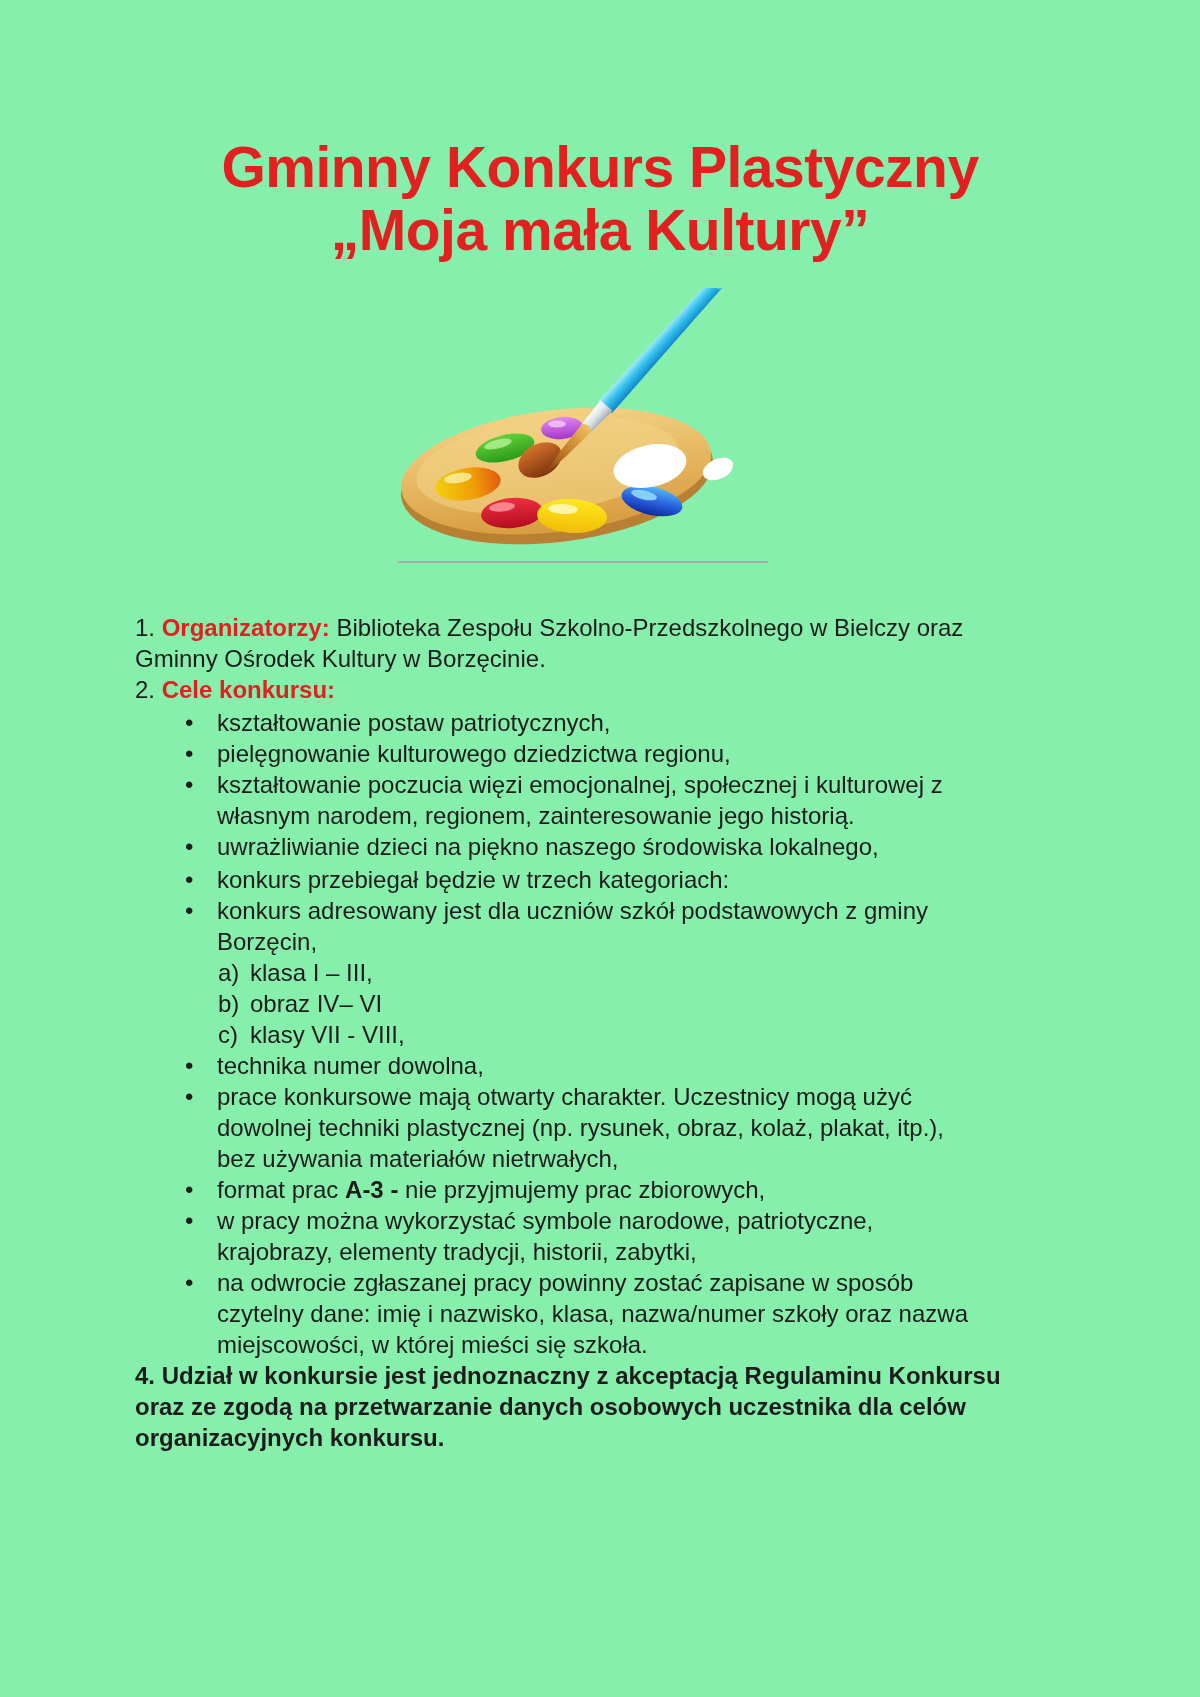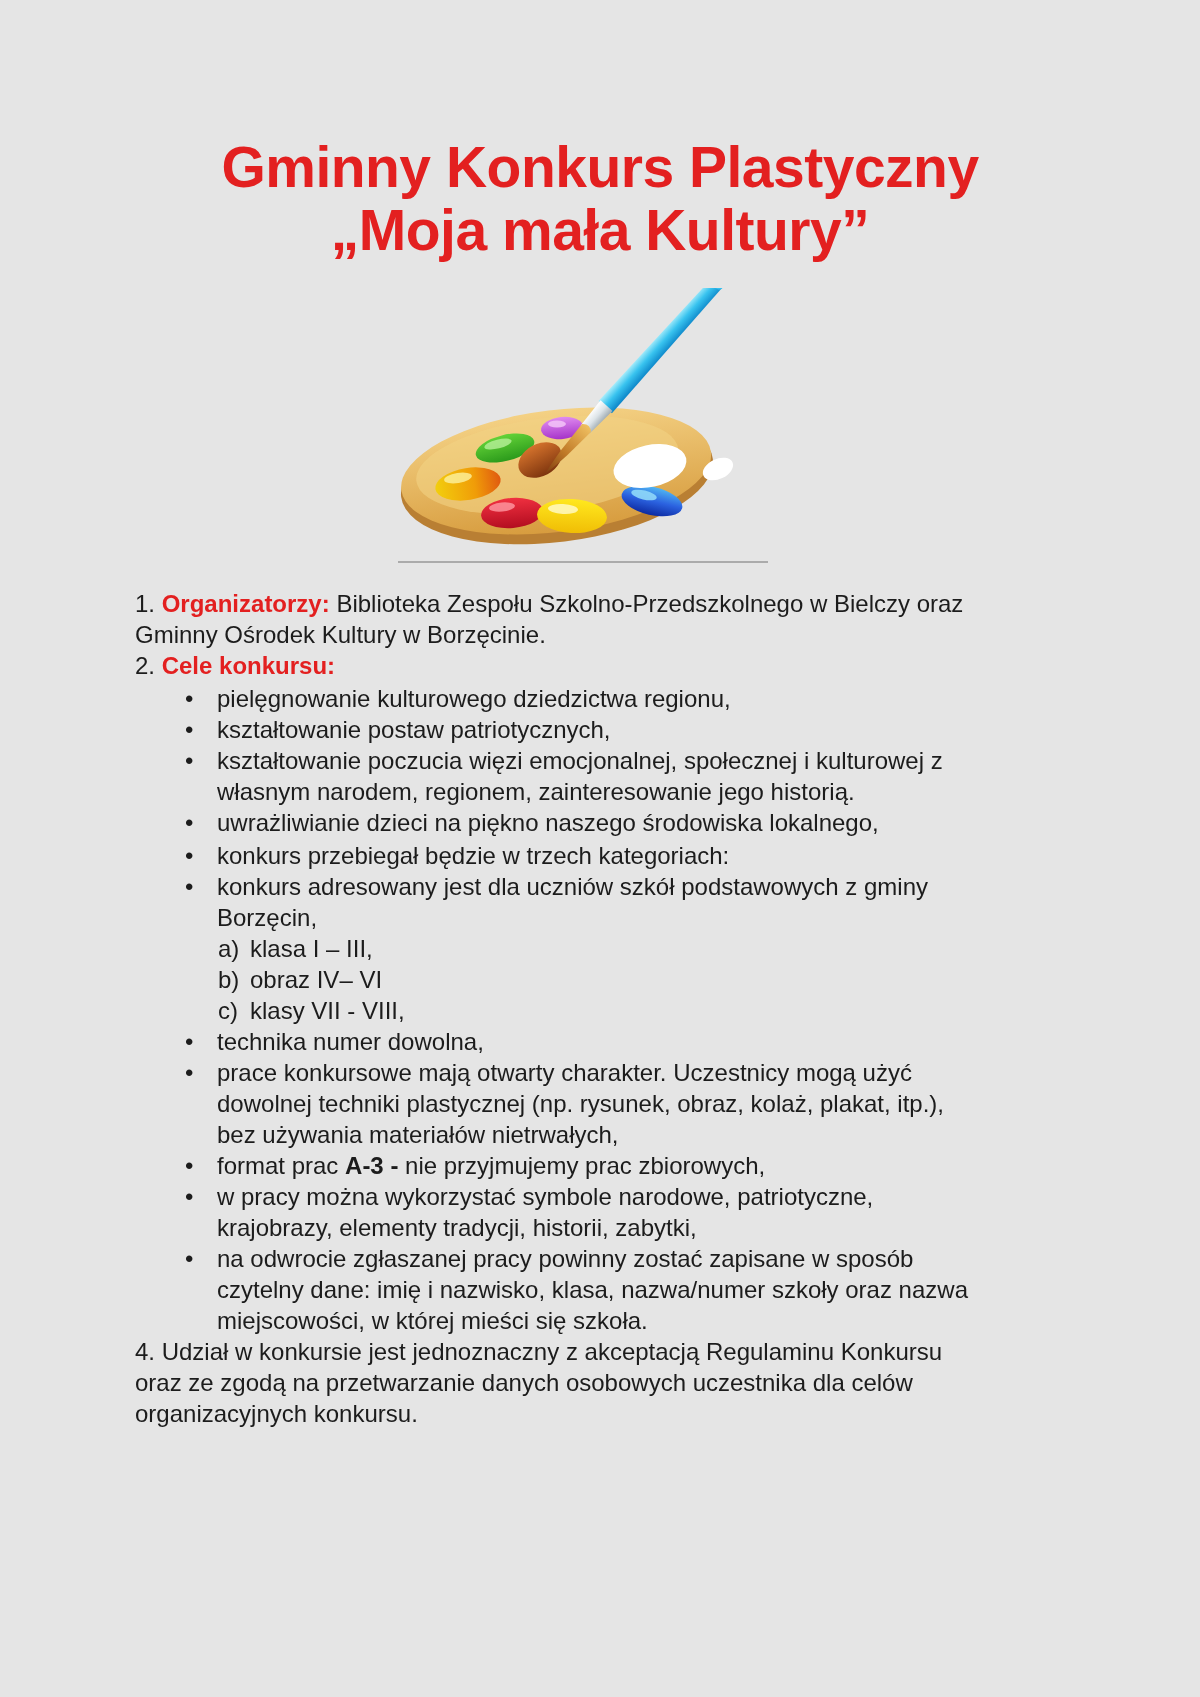--- a/index.html
+++ b/index.html
@@ -5,50 +5,50 @@
   :root{
     --red:#e32020;
     --ink:#1c1c1c;
   }
   html,body{margin:0;padding:0;background:#ffffff;}
   body{
     width:1200px;height:1697px;position:relative;overflow:hidden;
     font-family:"Liberation Sans","DejaVu Sans",sans-serif;
     color:var(--ink);
   }
-  .page{position:absolute;inset:0;background:#e5e5e5;}
+  .page{position:absolute;inset:0;background:#86efac;}
 
   
   .doc-title{
     position:absolute;top:136px;left:0;width:100%;
     text-align:center;margin:0;
     font-size:57px;line-height:63px;font-weight:700;color:var(--red);
     letter-spacing:-0.5px;
   }
 
   
   .fig{position:absolute;left:398px;top:288px;width:370px;height:268px;margin:0;}
   .fig svg{display:block;}
   .img-underline{
     position:absolute;left:398px;top:561px;width:370px;height:2px;
     background:#ababab;
   }
 
   
   .content{
-    position:absolute;left:135px;top:588px;width:912px;
+    position:absolute;left:135px;top:612px;width:912px;
     font-size:24px;line-height:31px;
   }
   .content p{margin:0;}
   .sec-head{font-weight:700;color:var(--red);}
   .num{color:var(--ink);}
   .ml{white-space:pre-line;}
   .mt-s2{margin-top:36px;}
   .mt-s3{margin-top:32px;}
-  .mt-s4{margin-top:30px;}
+  .mt-s4{margin-top:30px;font-weight:bold;}
 
   ul.blist{list-style:none;margin:2px 0 0 0;padding:0;}
   ul.blist li{position:relative;padding-left:82px;}
   ul.blist li::before{
     content:"\2022";
     position:absolute;left:50px;top:0;
     color:var(--ink);
   }
   ul.blist li.sub{padding-left:115px;}
   ul.blist li.sub::before{content:"";}
@@ -160,22 +160,22 @@
   </figure>
   <div class="img-underline"></div>
 
   <div class="content">
 
     <p class="sec"><span class="num">1. </span><span class="sec-head">Organizatorzy:</span> <span class="ml">Biblioteka Zespołu Szkolno-Przedszkolnego w Bielczy oraz
 Gminny Ośrodek Kultury w Borzęcinie.</span></p>
 
     <p class="sec mt-s2"><span class="num">2. </span><span class="sec-head">Cele konkursu:</span></p>
     <ul class="blist">
+      <li><span class="ml">kształtowanie postaw patriotycznych,</span></li>
       <li><span class="ml">pielęgnowanie kulturowego dziedzictwa regionu,</span></li>
-      <li><span class="ml">kształtowanie postaw patriotycznych,</span></li>
       <li><span class="ml">kształtowanie poczucia więzi emocjonalnej, społecznej i kulturowej z
 własnym narodem, regionem, zainteresowanie jego historią.</span></li>
       <li><span class="ml">uwrażliwianie dzieci na piękno naszego środowiska lokalnego,</span></li>
     </ul>
 
     <ul class="blist">
       <li><span class="ml">konkurs przebiegał będzie w trzech kategoriach:</span></li>
       <li><span class="ml">konkurs adresowany jest dla uczniów szkół podstawowych z gminy
 Borzęcin,</span></li>
       <li class="sub"><span class="sub-m">a)</span><span>klasa I – III,</span></li>

